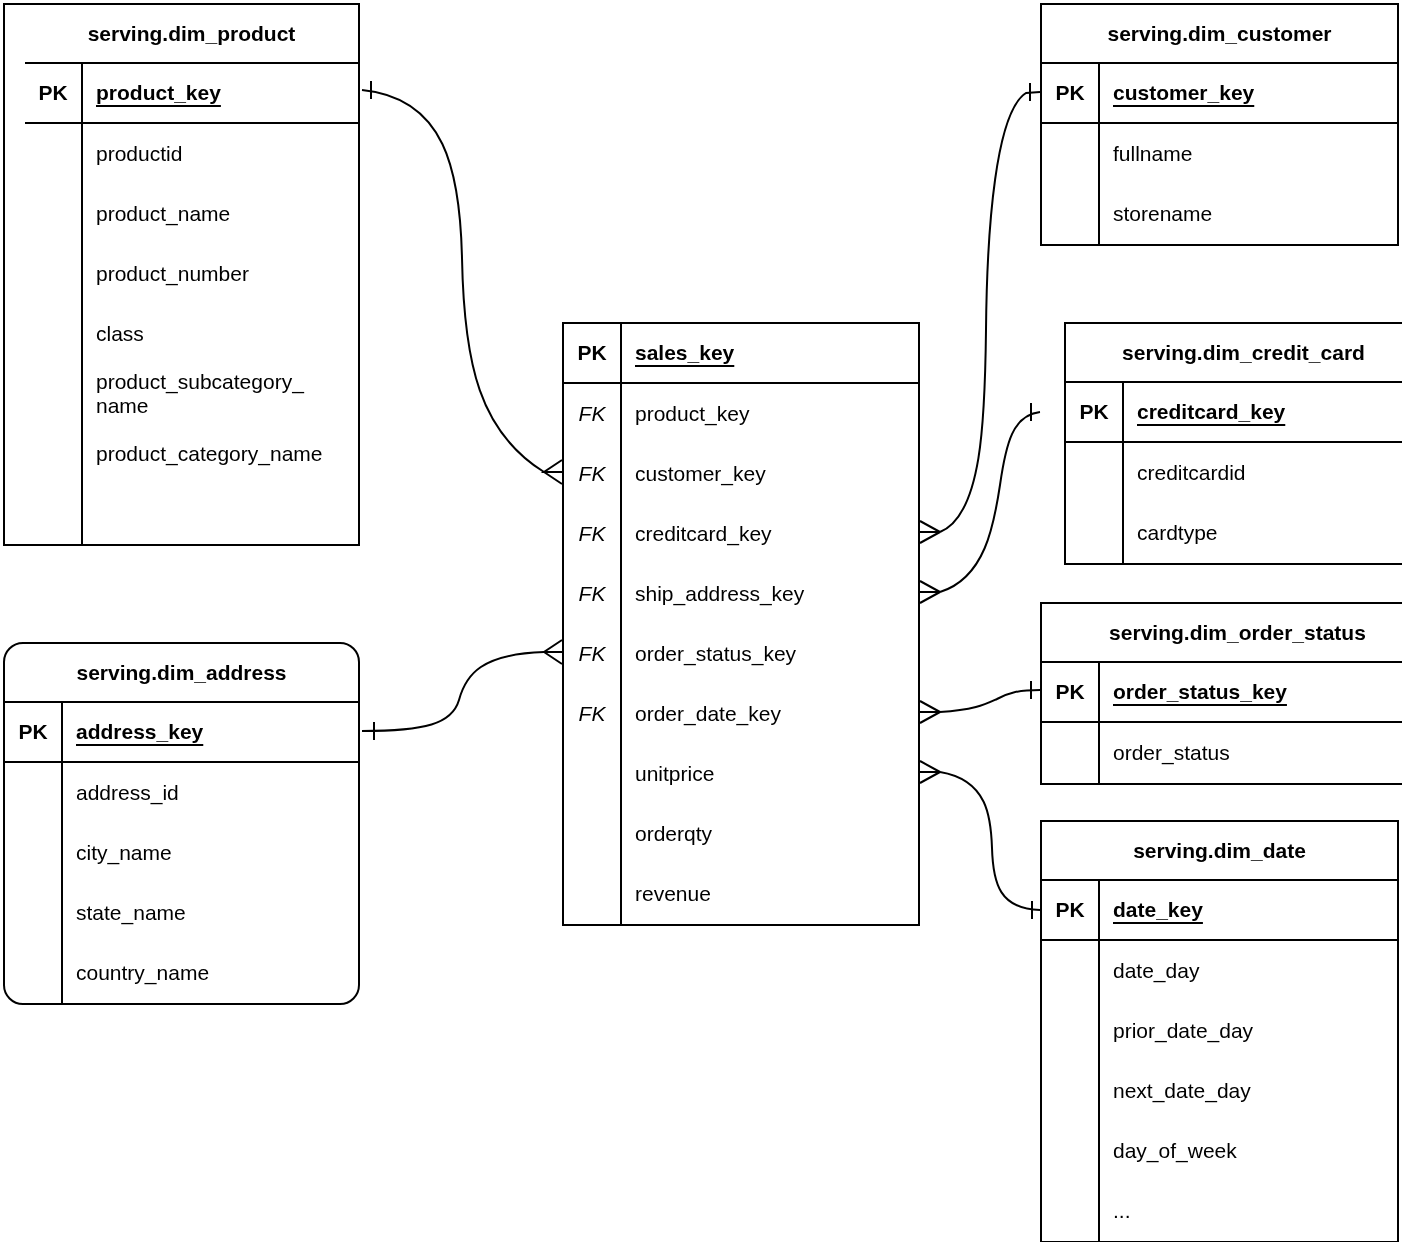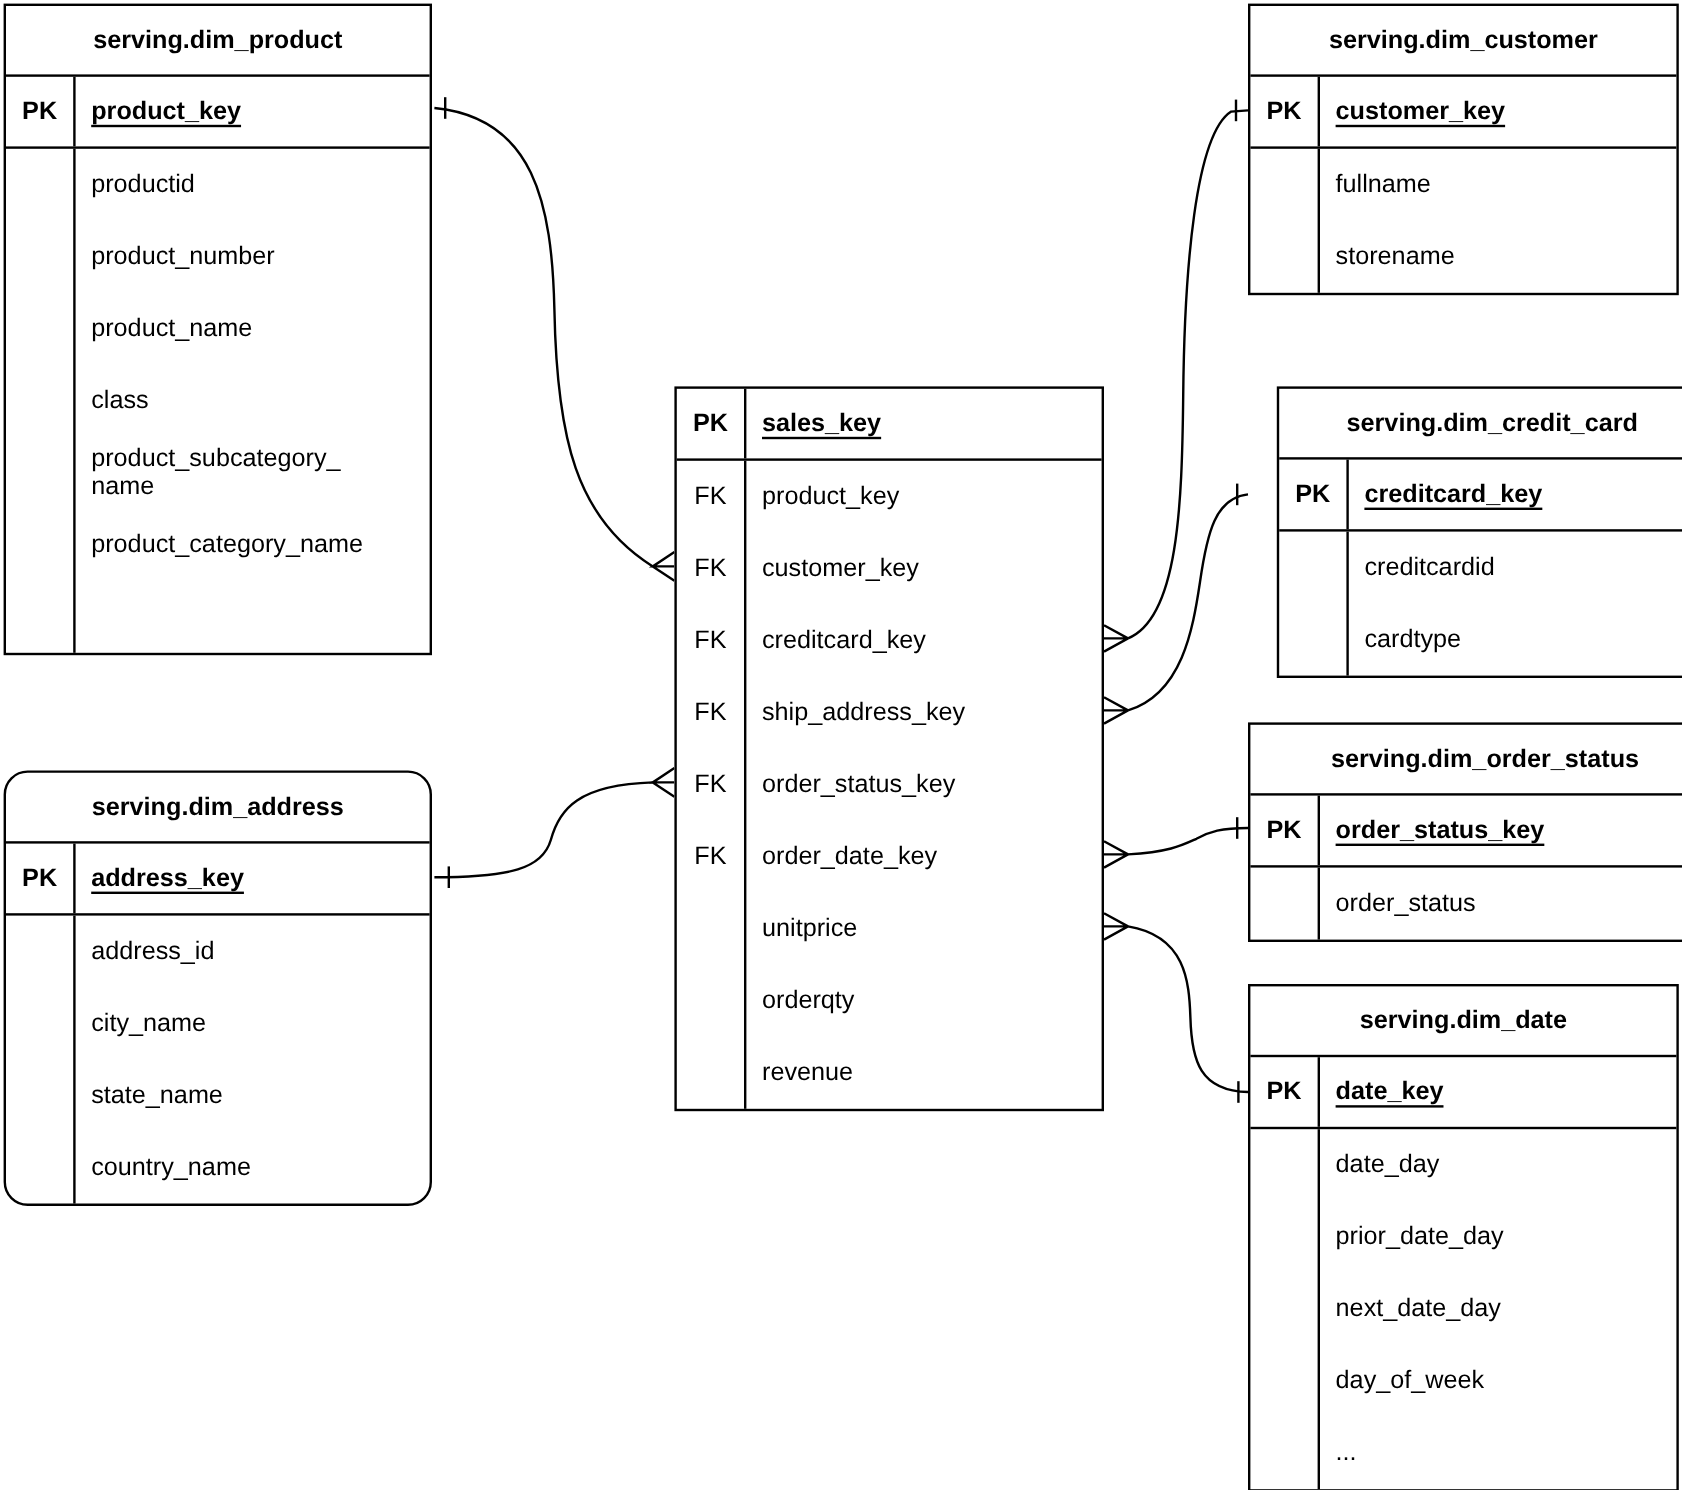--- a/index.html
+++ b/index.html
@@ -44,31 +44,31 @@
     text-underline-offset: 5px;
   }
   .t-body { display: flex; }
   .t-body .keys {
     width: 58px; flex: none;
     border-right: 2px solid #000;
     box-sizing: border-box;
   }
   .t-body .keys .k {
     height: 60px;
-    display: flex; align-items: center; justify-content: center;
+    display: flex; align-items: center; justify-content: center; font-style: italic;
   }
   .t-body .names { flex: 1; }
   .t-body .names .n {
     height: 60px;
     display: flex; align-items: center;
     padding-left: 13px;
     white-space: pre-line;
     line-height: 1.15;
   }
-  #t-dim_product      { left: 3px;    top: 3px;   width: 357px; }
+  #t-dim_product      { left: 3px;    top: 3px;   width: 357px; padding-left: 20px; }
   #t-dim_customer     { left: 1040px; top: 3px;   width: 359px; }
   #t-fct_sales        { left: 562px;  top: 322px; width: 358px; }
   #t-dim_credit_card  { left: 1040px; top: 322px; width: 359px; margin-left: 24px; }
   #t-dim_order_status { left: 1040px; top: 602px; width: 395px; }
   #t-dim_address      { left: 3px;    top: 642px; width: 357px; border-radius: 20px; }
   #t-dim_date         { left: 1040px; top: 820px; width: 359px; }
   .rel-layer path { fill: none; stroke: #000; stroke-width: 2; }
 </style>
 </head>
 <body>
@@ -117,22 +117,22 @@
       <div class="k"></div>
       <div class="k"></div>
       <div class="k"></div>
       <div class="k"></div>
       <div class="k"></div>
       <div class="k"></div>
       <div class="k"></div>
     </div>
     <div class="names">
       <div class="n">productid</div>
+      <div class="n">product_name</div>
       <div class="n">product_number</div>
-      <div class="n">product_name</div>
       <div class="n">class</div>
       <div class="n">product_subcategory_
 name</div>
       <div class="n">product_category_name</div>
     </div>
   </div>
 </div>
 
 <div class="table" id="t-dim_customer">
   <div class="t-title">serving.dim_customer</div>

